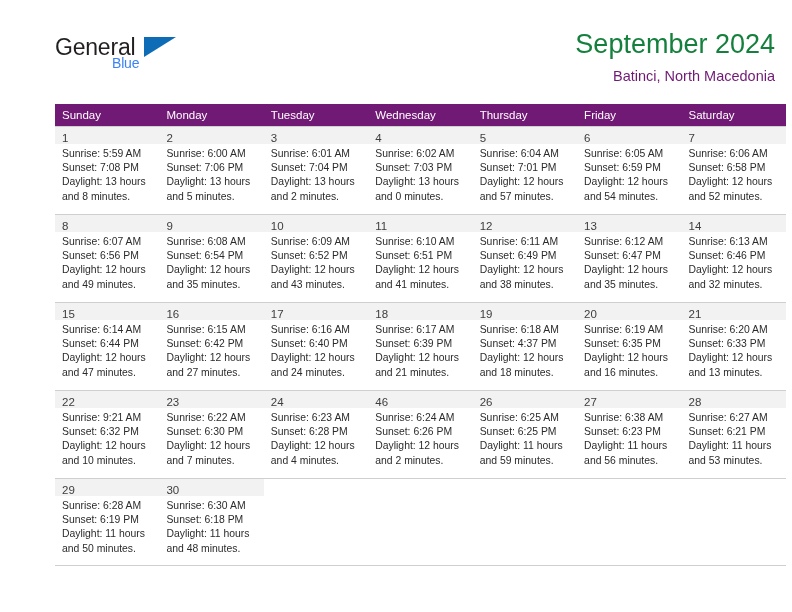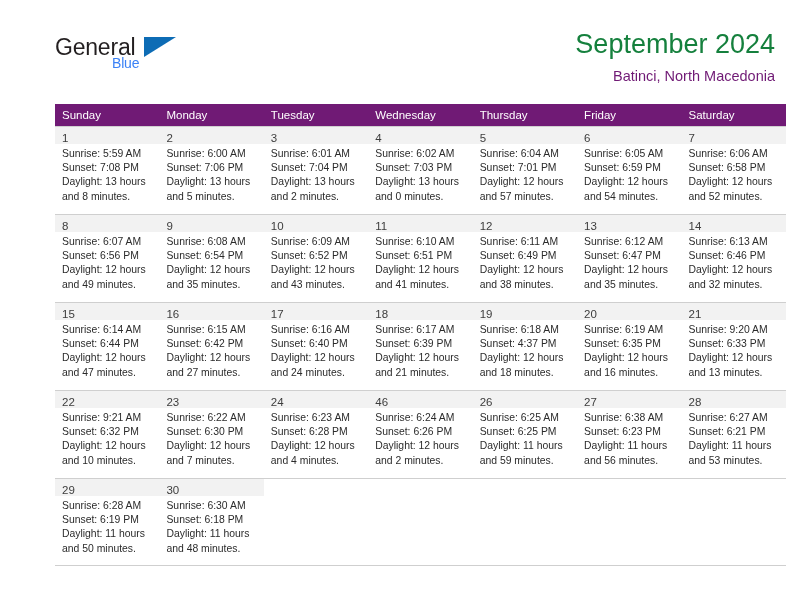--- a/index.html
+++ b/index.html
@@ -405,21 +405,21 @@
                 <div>Sunset: 6:35 PM</div>
                 <div>Daylight: 12 hours</div>
                 <div>and 16 minutes.</div>
               </div>
             </div>
           </td>
           <td>
             <div class="cell filled">
               <div class="daynum-bar"><span class="daynum">21</span></div>
               <div class="cell-lines">
-                <div>Sunrise: 9:20 AM</div>
+                <div>Sunrise: 6:20 AM</div>
                 <div>Sunset: 6:33 PM</div>
                 <div>Daylight: 12 hours</div>
                 <div>and 13 minutes.</div>
               </div>
             </div>
           </td>
         </tr>
         <tr class="week-row">
           <td>
             <div class="cell filled">

